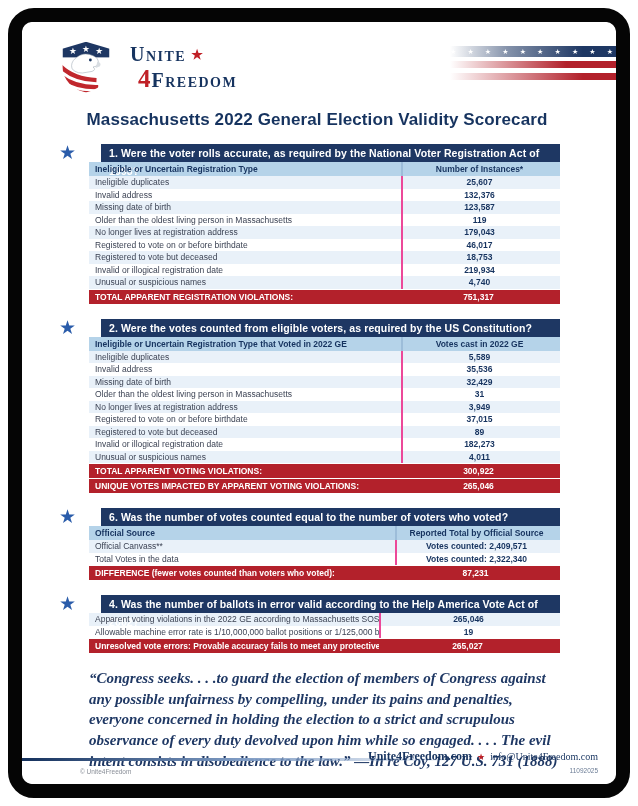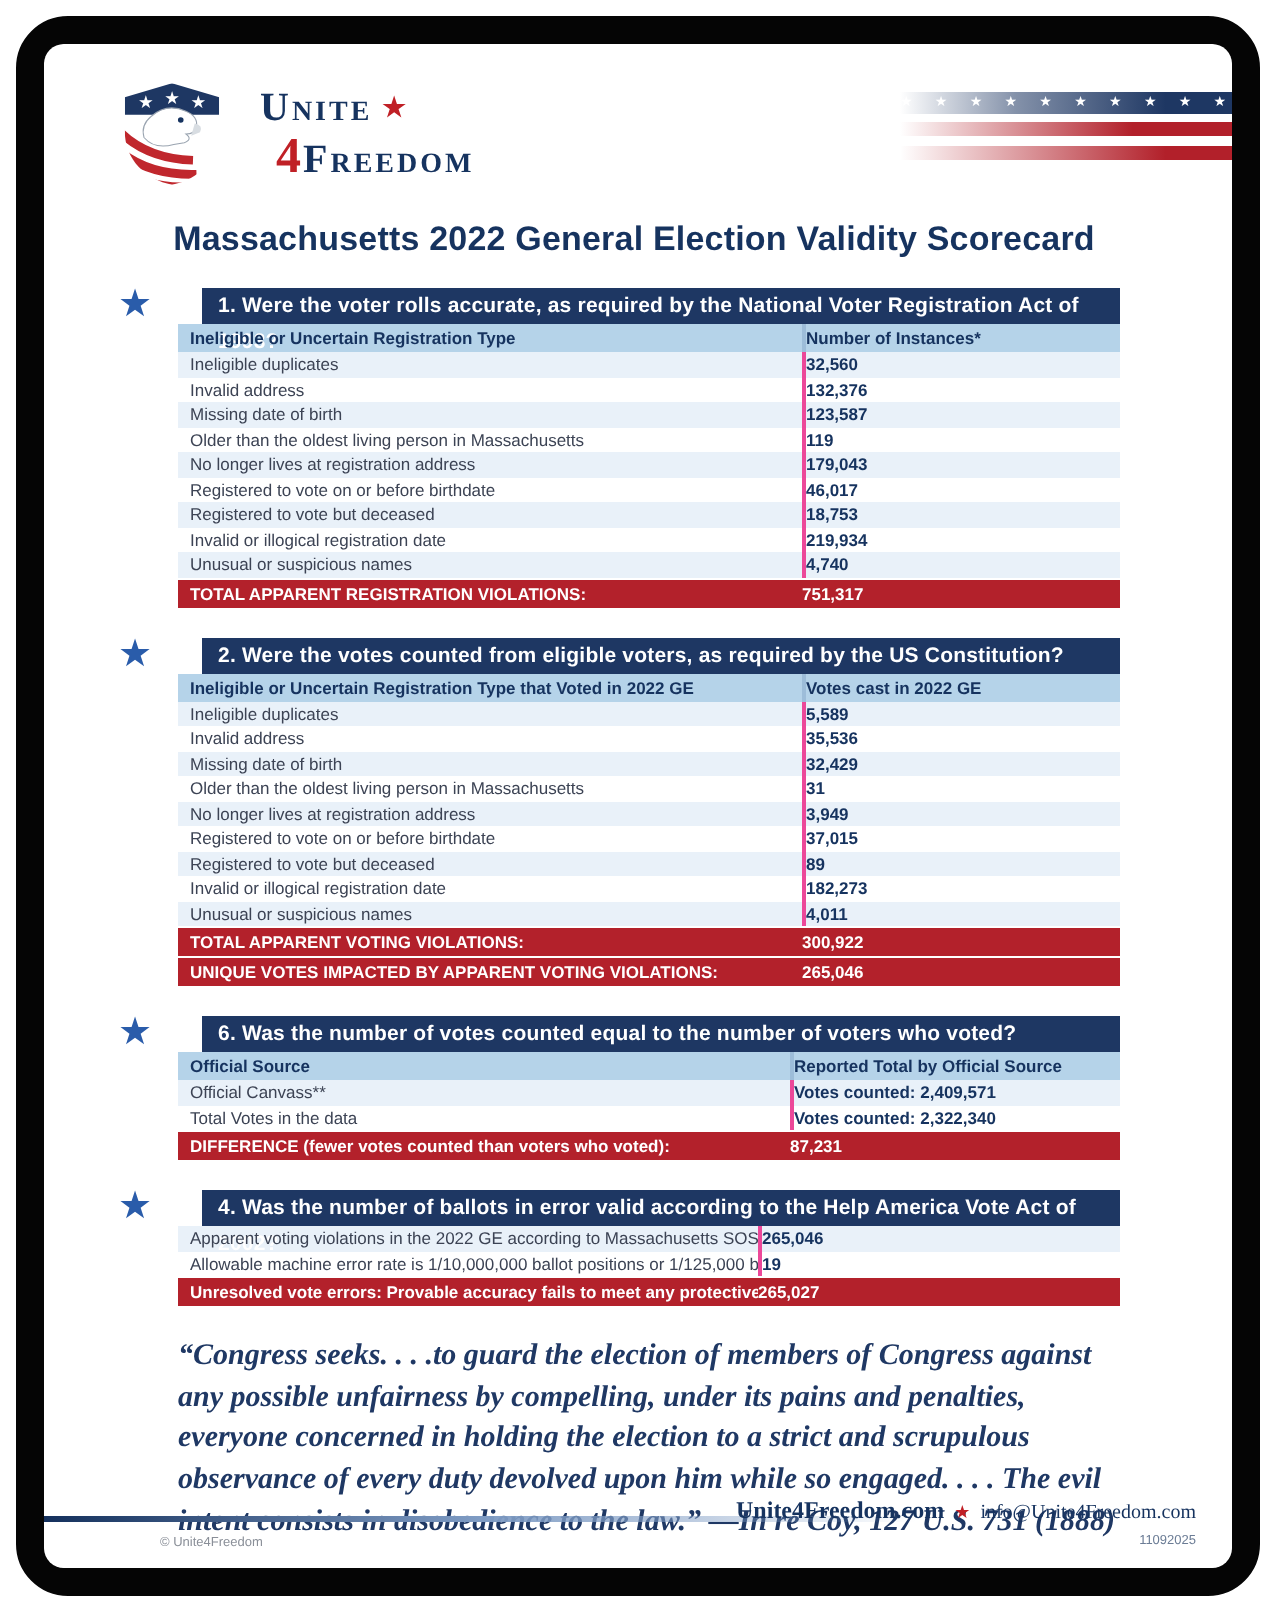--- a/index.html
+++ b/index.html
@@ -32,21 +32,21 @@
   .content{position:absolute;top:122px;left:67px;width:471px;}
   .section{position:relative;margin-bottom:15px;}
   .sec-star{position:absolute;left:-30px;top:-1px;color:#2a5caa;font-size:19px;line-height:19px;}
   .sec-bar{margin-left:12px;background:#1e3763;color:#fff;font-weight:bold;font-size:10.5px;
     height:18px;line-height:18px;padding-left:8px;letter-spacing:.1px;}
   .thead{display:flex;background:#b5d3e9;color:#16335f;font-weight:bold;font-size:8.5px;height:14px;line-height:14px;}
   .trow{display:flex;font-size:8.5px;height:12.5px;line-height:12.5px;color:#3c4354;background:#fff;}
   .trow.alt{background:#e9f1f9;}
   .c1{padding-left:6px;border-right:2px solid #ec4899;overflow:hidden;white-space:nowrap;}
   .thead .c1{border-right-color:#9dbdd9;}
-  .c2{flex:1;text-align:left;padding-right:4px;white-space:nowrap;}
+  .c2{flex:1;text-align:center;padding-right:4px;white-space:nowrap;}
   .trow .c2{font-weight:bold;color:#16335f;}
   .trow-total{display:flex;background:#b3212b;color:#fff;font-weight:bold;font-size:8.5px;
     height:14px;line-height:14px;margin-top:1px;}
   .trow-total .c1{border-right:none;}
 
   .quote{margin-top:6px;font-family:"Liberation Serif",serif;font-style:italic;font-weight:bold;
     color:#1f3864;font-size:15px;line-height:1.38;}
   .footnotes{margin-top:13px;}
   .footnote{font-style:italic;font-size:7px;line-height:1.5;color:#3d4a5c;margin-bottom:7px;}
 
@@ -109,21 +109,21 @@
       <div id="sections">
           <div class="section">
             <div class="sec-star">★</div>
             <div class="sec-bar">1. Were the voter rolls accurate, as required by the National Voter Registration Act of 1993?</div>
             <div class="thead">
               <div class="c1" style="flex: 0 0 306px;">Ineligible or Uncertain Registration Type</div>
               <div class="c2">Number of Instances*</div>
             </div>
             <div class="trow alt">
               <div class="c1" style="flex: 0 0 306px;">Ineligible duplicates</div>
-              <div class="c2">32,560</div>
+              <div class="c2">25,607</div>
             </div>
             <div class="trow">
               <div class="c1" style="flex: 0 0 306px;">Invalid address</div>
               <div class="c2">132,376</div>
             </div>
             <div class="trow alt">
               <div class="c1" style="flex: 0 0 306px;">Missing date of birth</div>
               <div class="c2">123,587</div>
             </div>
             <div class="trow">

